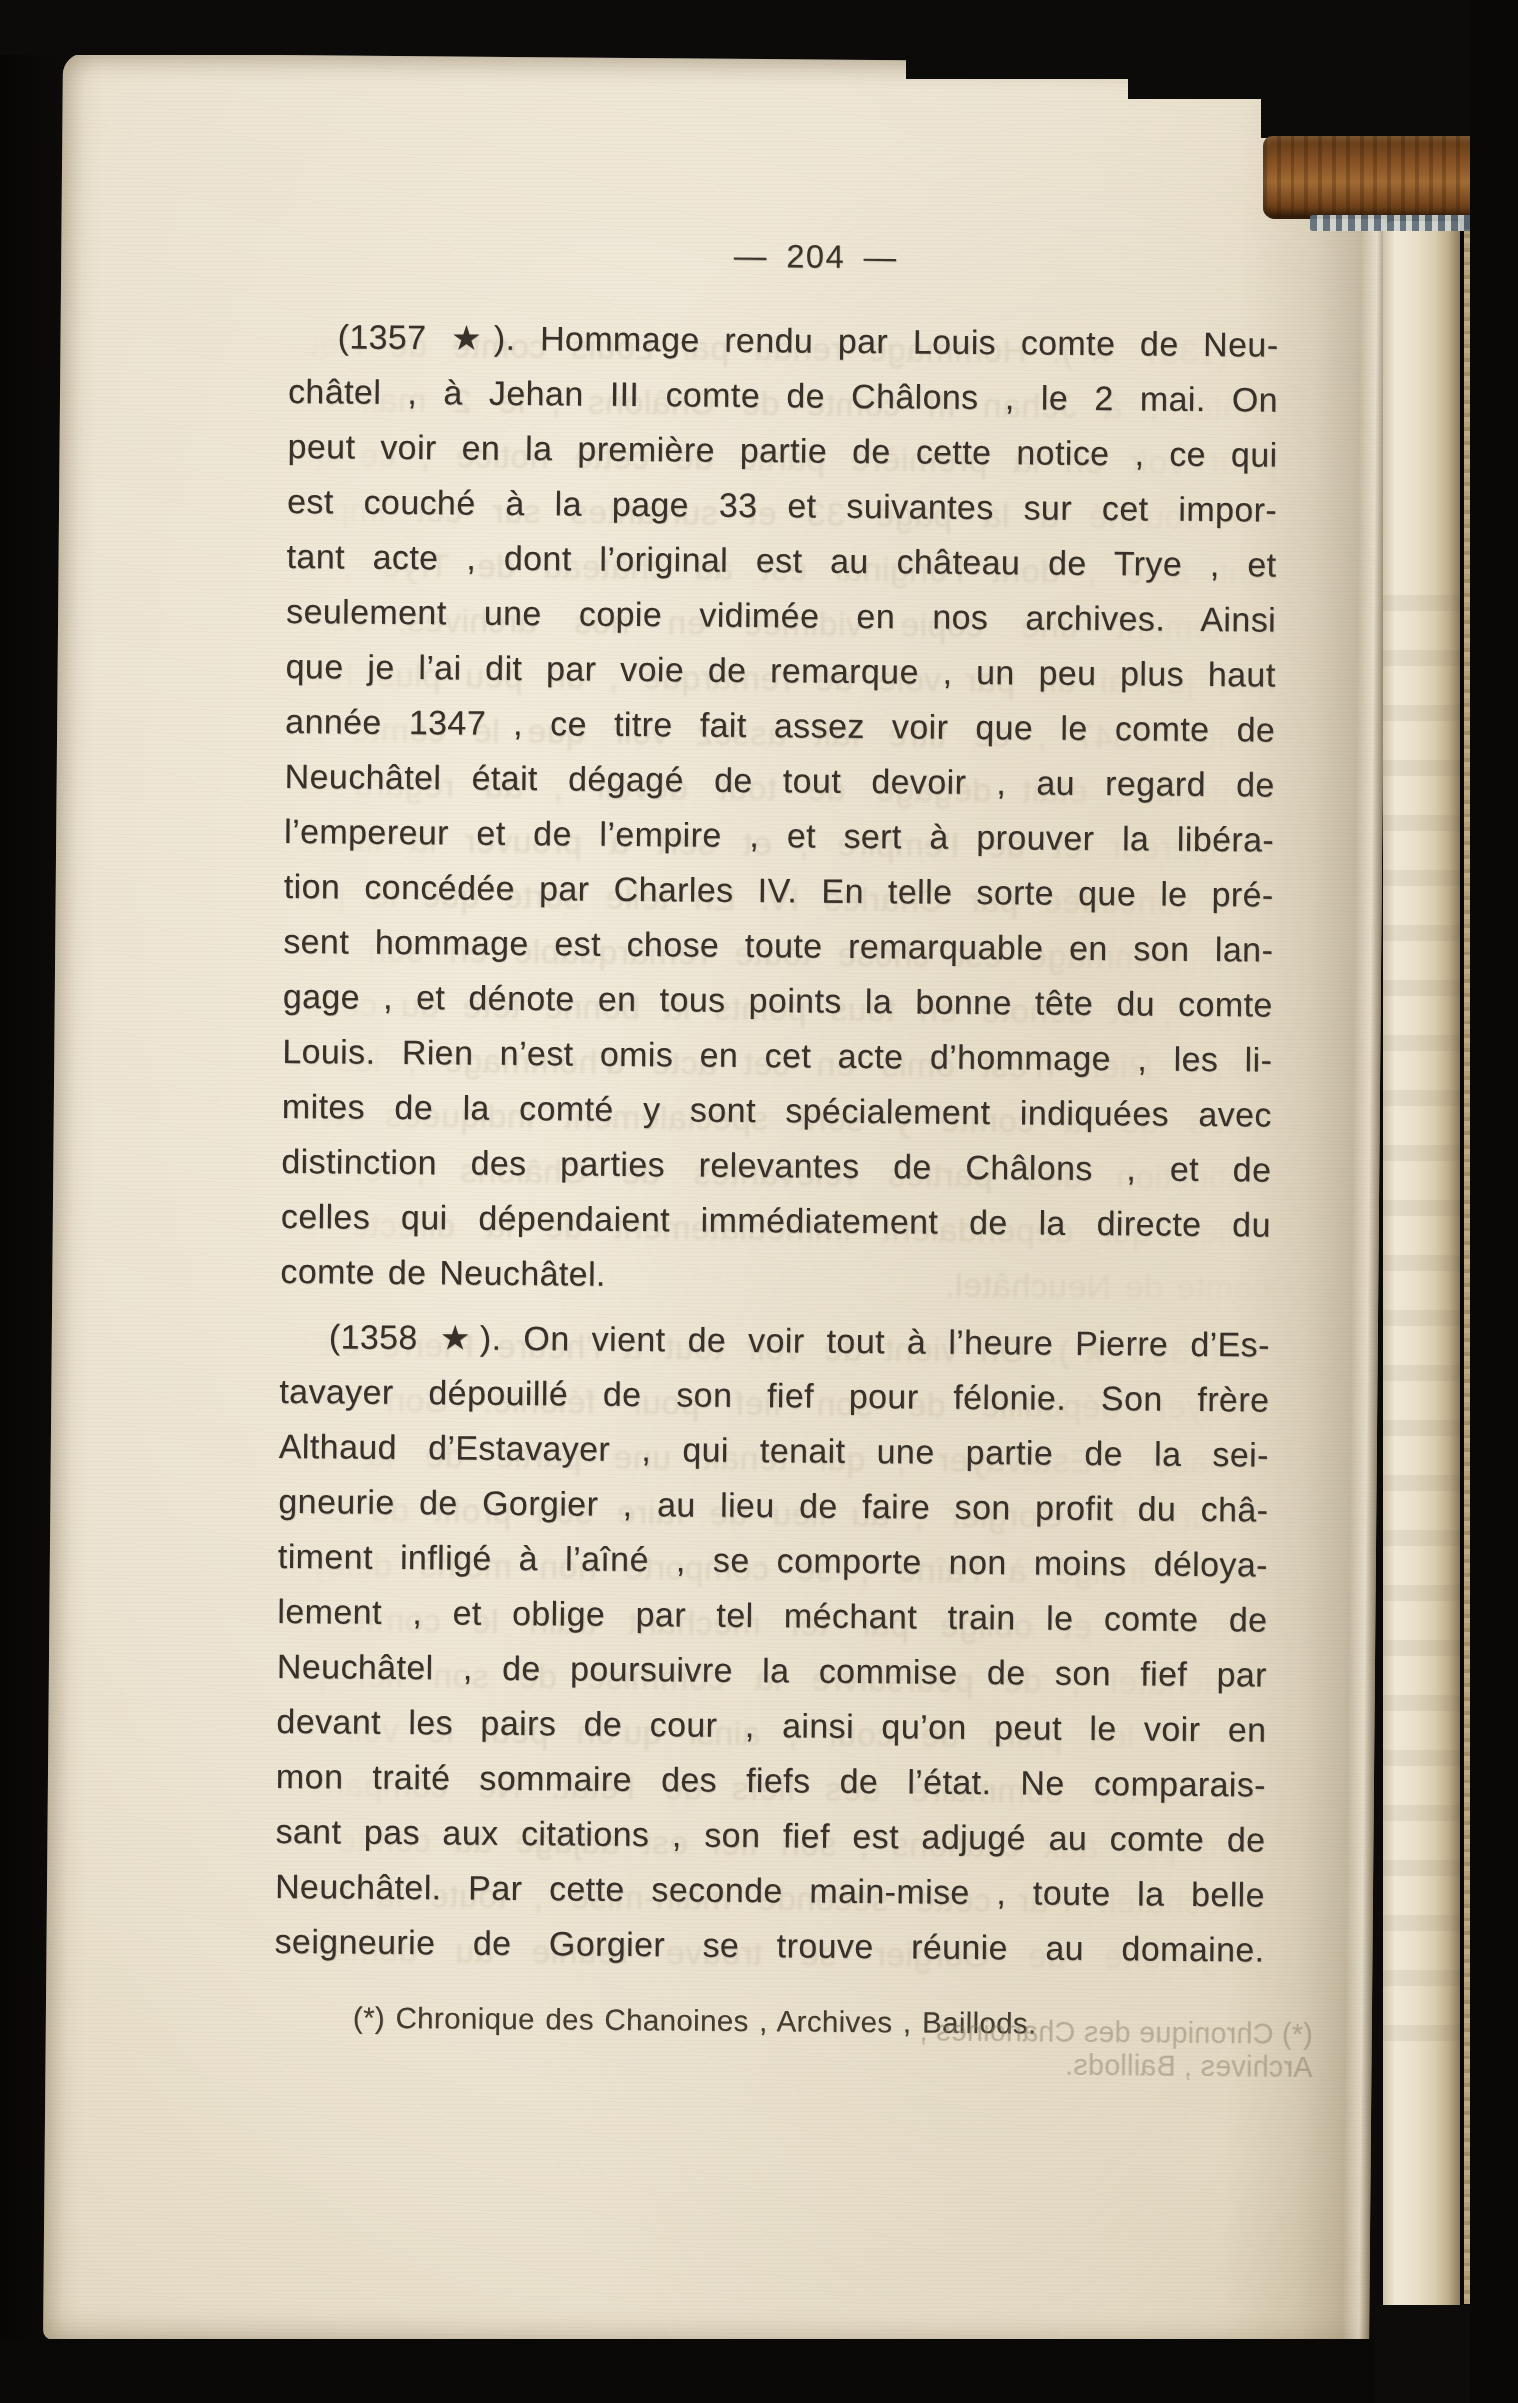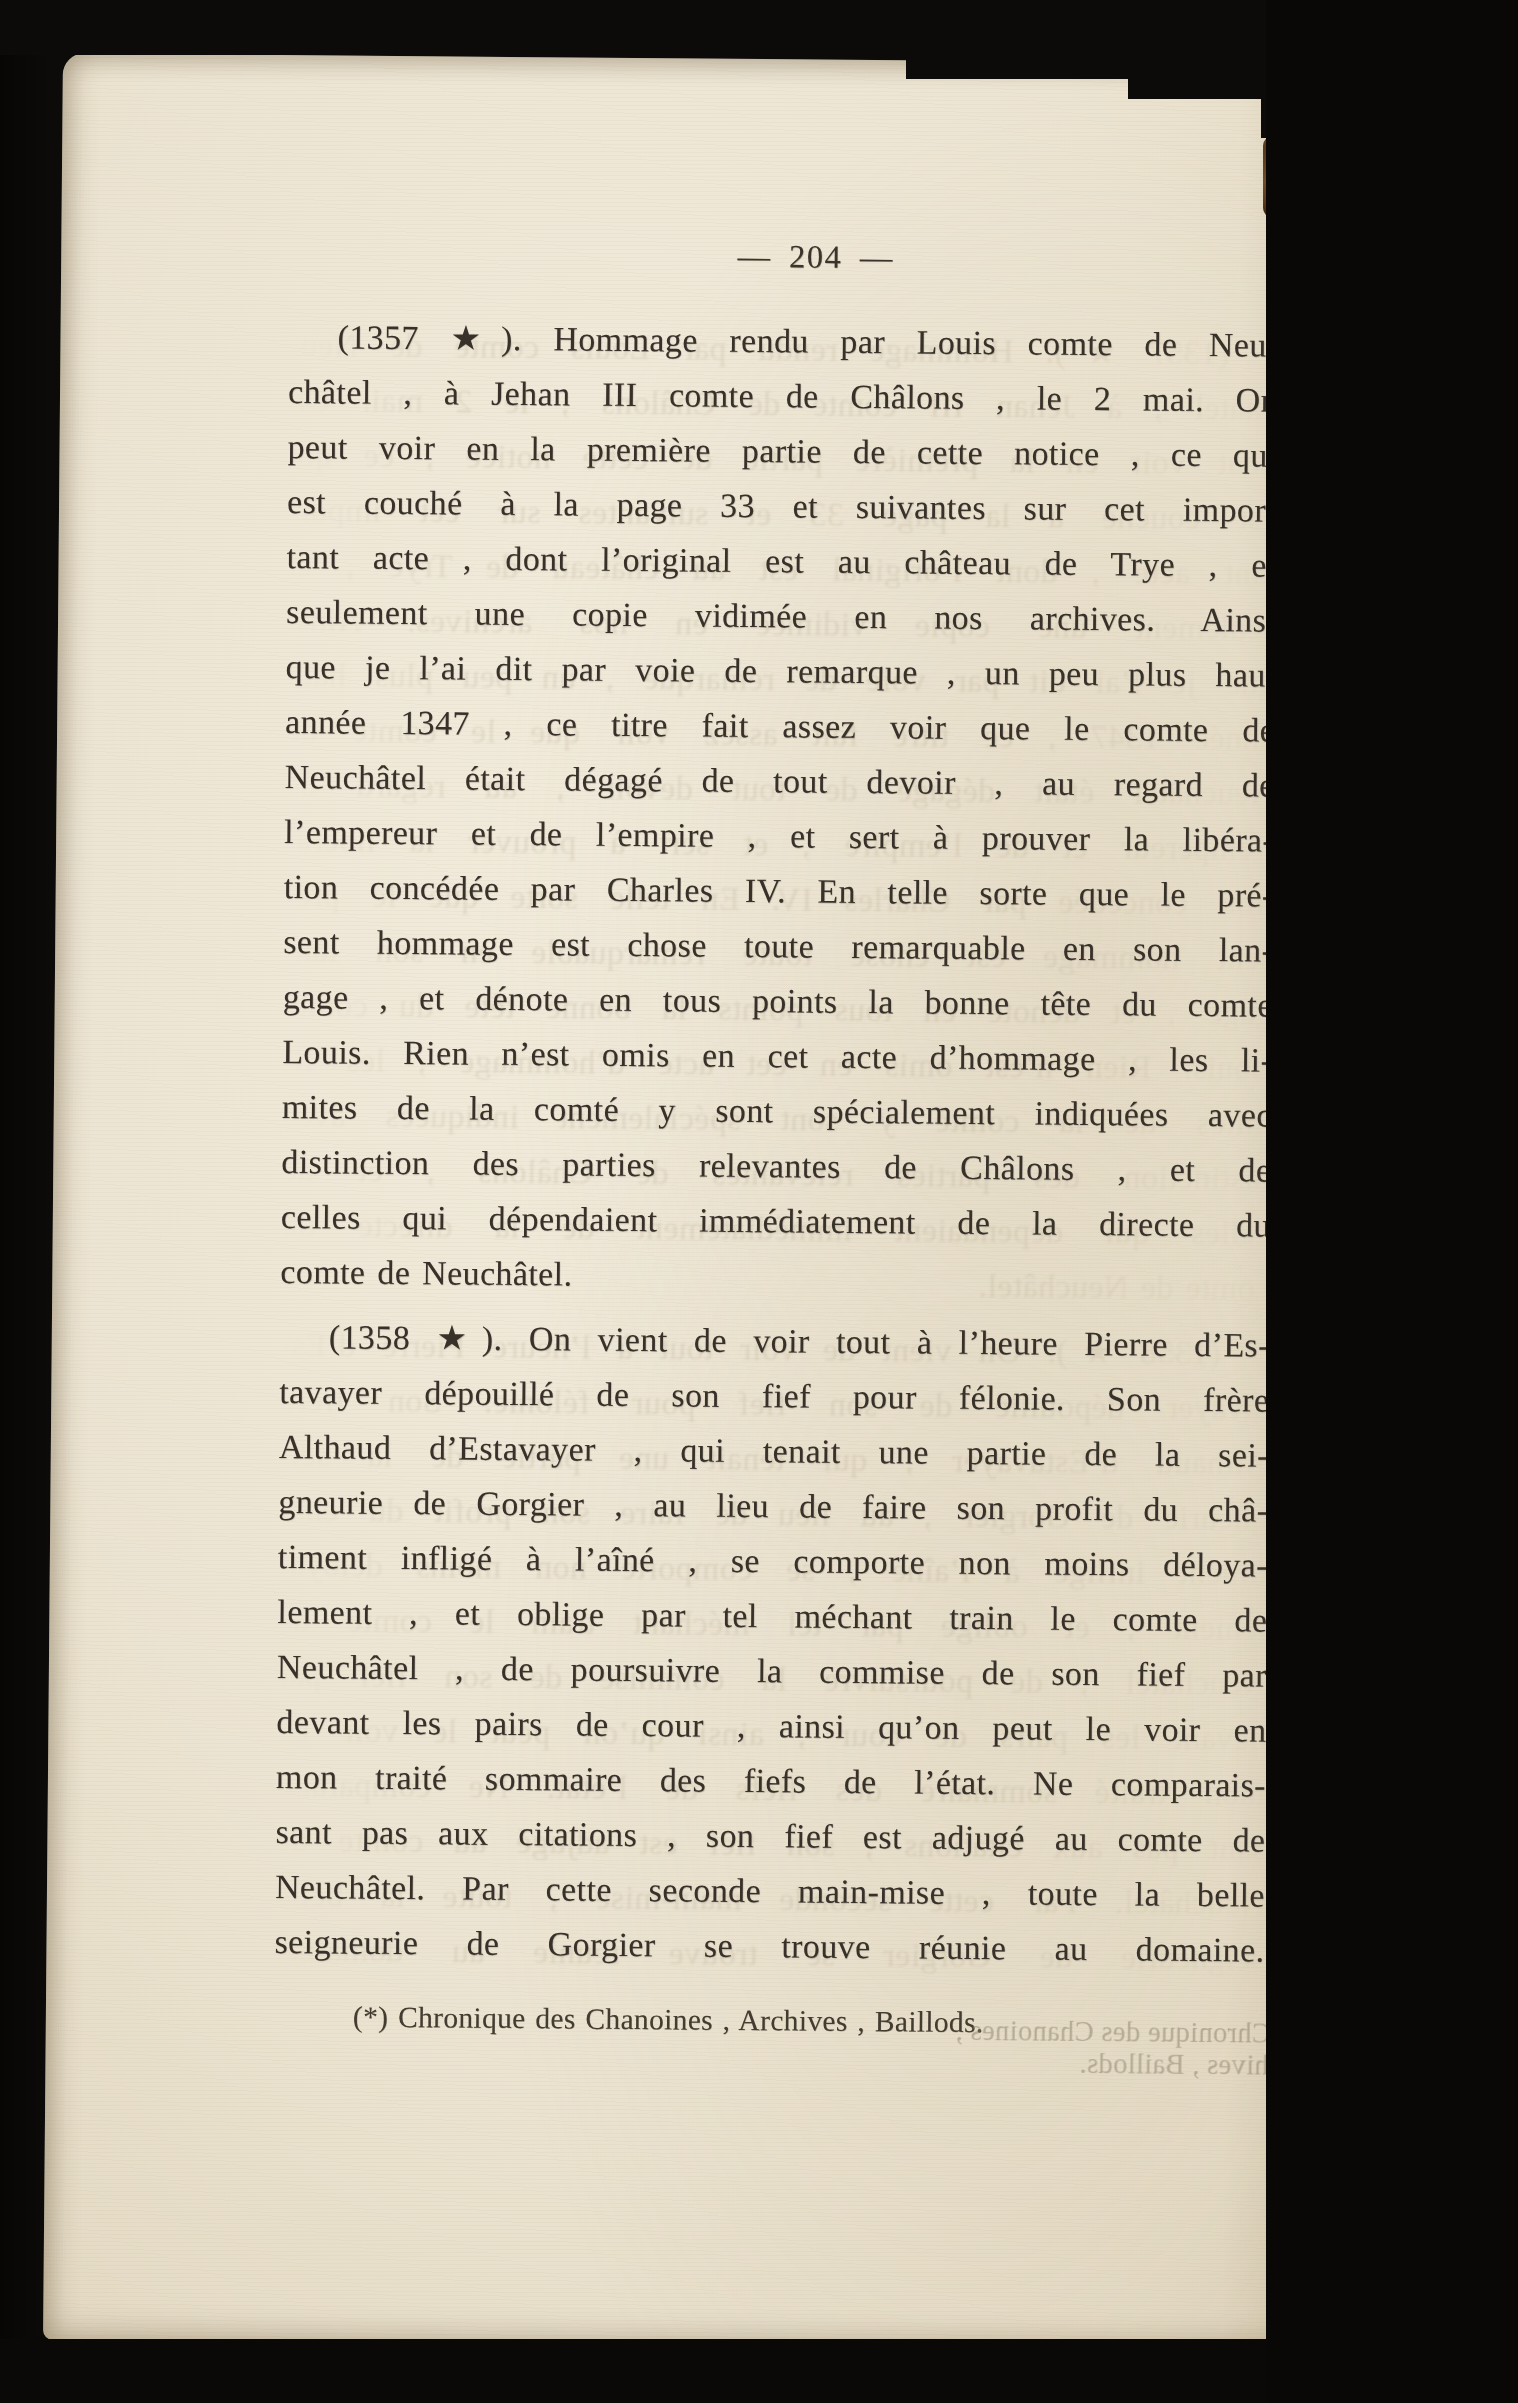--- a/index.html
+++ b/index.html
@@ -1,19 +1,19 @@
 <!DOCTYPE html>
 <html><head>
 <meta charset="utf-8">
 <style>
   html,body{margin:0;padding:0;background:#090807;}
   .stage{
-    position:relative;width:1266px;height:2404px;overflow:hidden;
+    position:relative;width:1470px;height:2404px;overflow:hidden;
     background:linear-gradient(90deg,#070605 0%,#0c0b0a 4%,#0c0b0a 96%,#080706 100%);
-    font-family:Liberation Serif, serif;
+    font-family:Liberation Sans, sans-serif;
   }
   
   .page{
     position:absolute;left:63px;top:53px;width:1326px;height:2287px;
     background:radial-gradient(ellipse at 42% 35%, #f2ecdd 0%, #ece4d2 55%, #e4dac4 85%, #d9cdb3 100%);
     transform:rotate(0.5deg);transform-origin:0 0;
     border-radius:21.7px 5.9px 2px 9.9px;
     box-shadow:inset 11.8px 0 25.6px rgba(80,60,30,.20),
                inset 0 9.9px 19.7px rgba(80,60,30,.16),
                inset -5.9px -11.8px 27.6px rgba(80,60,30,.14);

